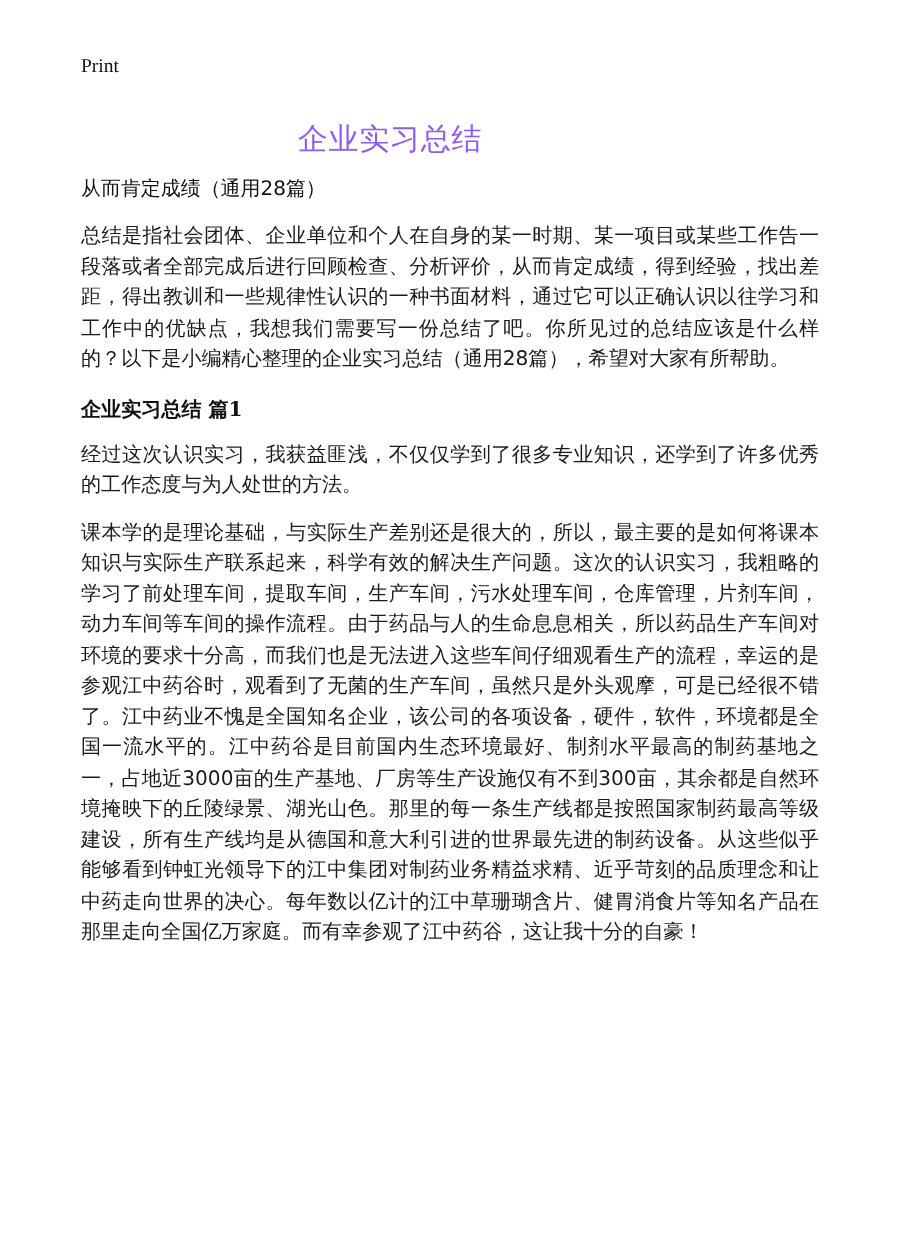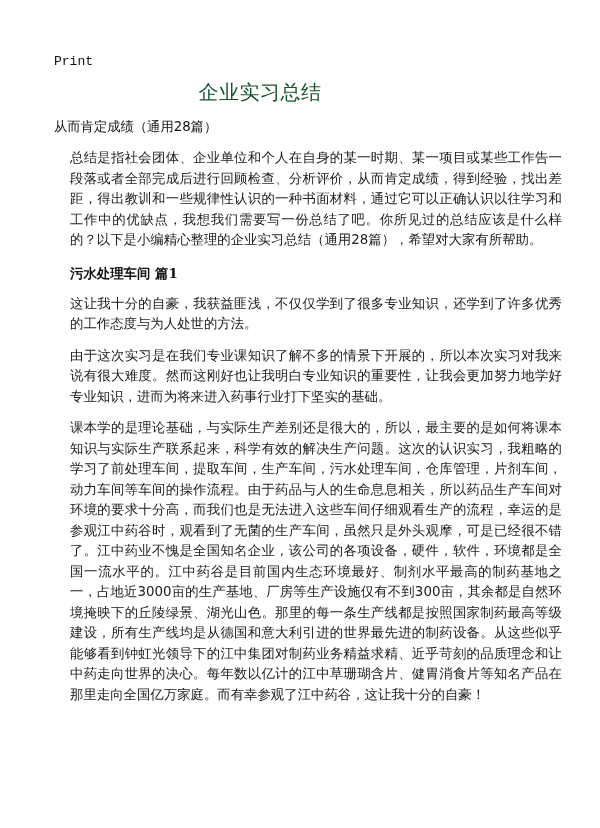--- a/index.html
+++ b/index.html
@@ -17,54 +17,53 @@
     }
     .page {
       position: absolute;
       left: 54px;
       top: 0;
       width: 492px;
     }
     .print-label {
       position: absolute;
       left: 0;
-      top: 54px;
-      font-family: Liberation Mono, monospace;
+      top: 36px;
+      font-family: Liberation Serif, serif;
       font-size: 13px;
       line-height: 16px;
       color: #111;
     }
     .doc-title {
       position: absolute;
       left: -54px;
       width: 520px;
       top: 80px;
       text-align: center;
       font-size: 20px;
       line-height: 24px;
       font-weight: normal;
       margin: 0;
-      color: #14532d;
+      color: #8b5cf6;
       letter-spacing: 0.5px;
     }
     .doc-subtitle {
       position: absolute;
       left: 0;
       top: 118px;
       font-size: 13.3px;
       line-height: 18px;
       margin: 0;
       color: #111;
     }
     .content {
       position: absolute;
       left: 0;
       top: 148px;
       width: 492px;
-      margin-left: 16px;
     }
     .para {
       margin: 0 0 11px 0;
       font-size: 13.4px;
       line-height: 20.5px;
       text-align: justify;
       word-break: break-all;
       color: #1a1a1a;
     }
     .section-heading {
@@ -84,20 +83,19 @@
   <div class="print-label">Print</div>
 
   <h1 class="doc-title">企业实习总结</h1>
 
   <p class="doc-subtitle">从而肯定成绩（通用28篇）</p>
 
   <div class="content">
     <p class="para">总结是指社会团体、企业单位和个人在自身的某一时期、某一项目或某些工作告一段落或者全部完成后进行回顾检查、分析评价，从而肯定成绩，得到经验，找出差距，得出教训和一些规律性认识的一种书面材料，通过它可以正确认识以往学习和工作中的优缺点，我想我们需要写一份总结了吧。你所见过的总结应该是什么样的？以下是小编精心整理的企业实习总结（通用28篇），希望对大家有所帮助。</p>
 
     <div>
-      <h2 class="section-heading">污水处理车间 篇1</h2>
-      <p class="para">这让我十分的自豪，我获益匪浅，不仅仅学到了很多专业知识，还学到了许多优秀的工作态度与为人处世的方法。</p>
-      <p class="para">由于这次实习是在我们专业课知识了解不多的情景下开展的，所以本次实习对我来说有很大难度。然而这刚好也让我明白专业知识的重要性，让我会更加努力地学好专业知识，进而为将来进入药事行业打下坚实的基础。</p>
+      <h2 class="section-heading">企业实习总结 篇1</h2>
+      <p class="para">经过这次认识实习，我获益匪浅，不仅仅学到了很多专业知识，还学到了许多优秀的工作态度与为人处世的方法。</p>
       <p class="para">课本学的是理论基础，与实际生产差别还是很大的，所以，最主要的是如何将课本知识与实际生产联系起来，科学有效的解决生产问题。这次的认识实习，我粗略的学习了前处理车间，提取车间，生产车间，污水处理车间，仓库管理，片剂车间，动力车间等车间的操作流程。由于药品与人的生命息息相关，所以药品生产车间对环境的要求十分高，而我们也是无法进入这些车间仔细观看生产的流程，幸运的是参观江中药谷时，观看到了无菌的生产车间，虽然只是外头观摩，可是已经很不错了。江中药业不愧是全国知名企业，该公司的各项设备，硬件，软件，环境都是全国一流水平的。江中药谷是目前国内生态环境最好、制剂水平最高的制药基地之一，占地近3000亩的生产基地、厂房等生产设施仅有不到300亩，其余都是自然环境掩映下的丘陵绿景、湖光山色。那里的每一条生产线都是按照国家制药最高等级建设，所有生产线均是从德国和意大利引进的世界最先进的制药设备。从这些似乎能够看到钟虹光领导下的江中集团对制药业务精益求精、近乎苛刻的品质理念和让中药走向世界的决心。每年数以亿计的江中草珊瑚含片、健胃消食片等知名产品在那里走向全国亿万家庭。而有幸参观了江中药谷，这让我十分的自豪！</p>
 
     </div>
   </div>
 </div>
 
 </body></html>

